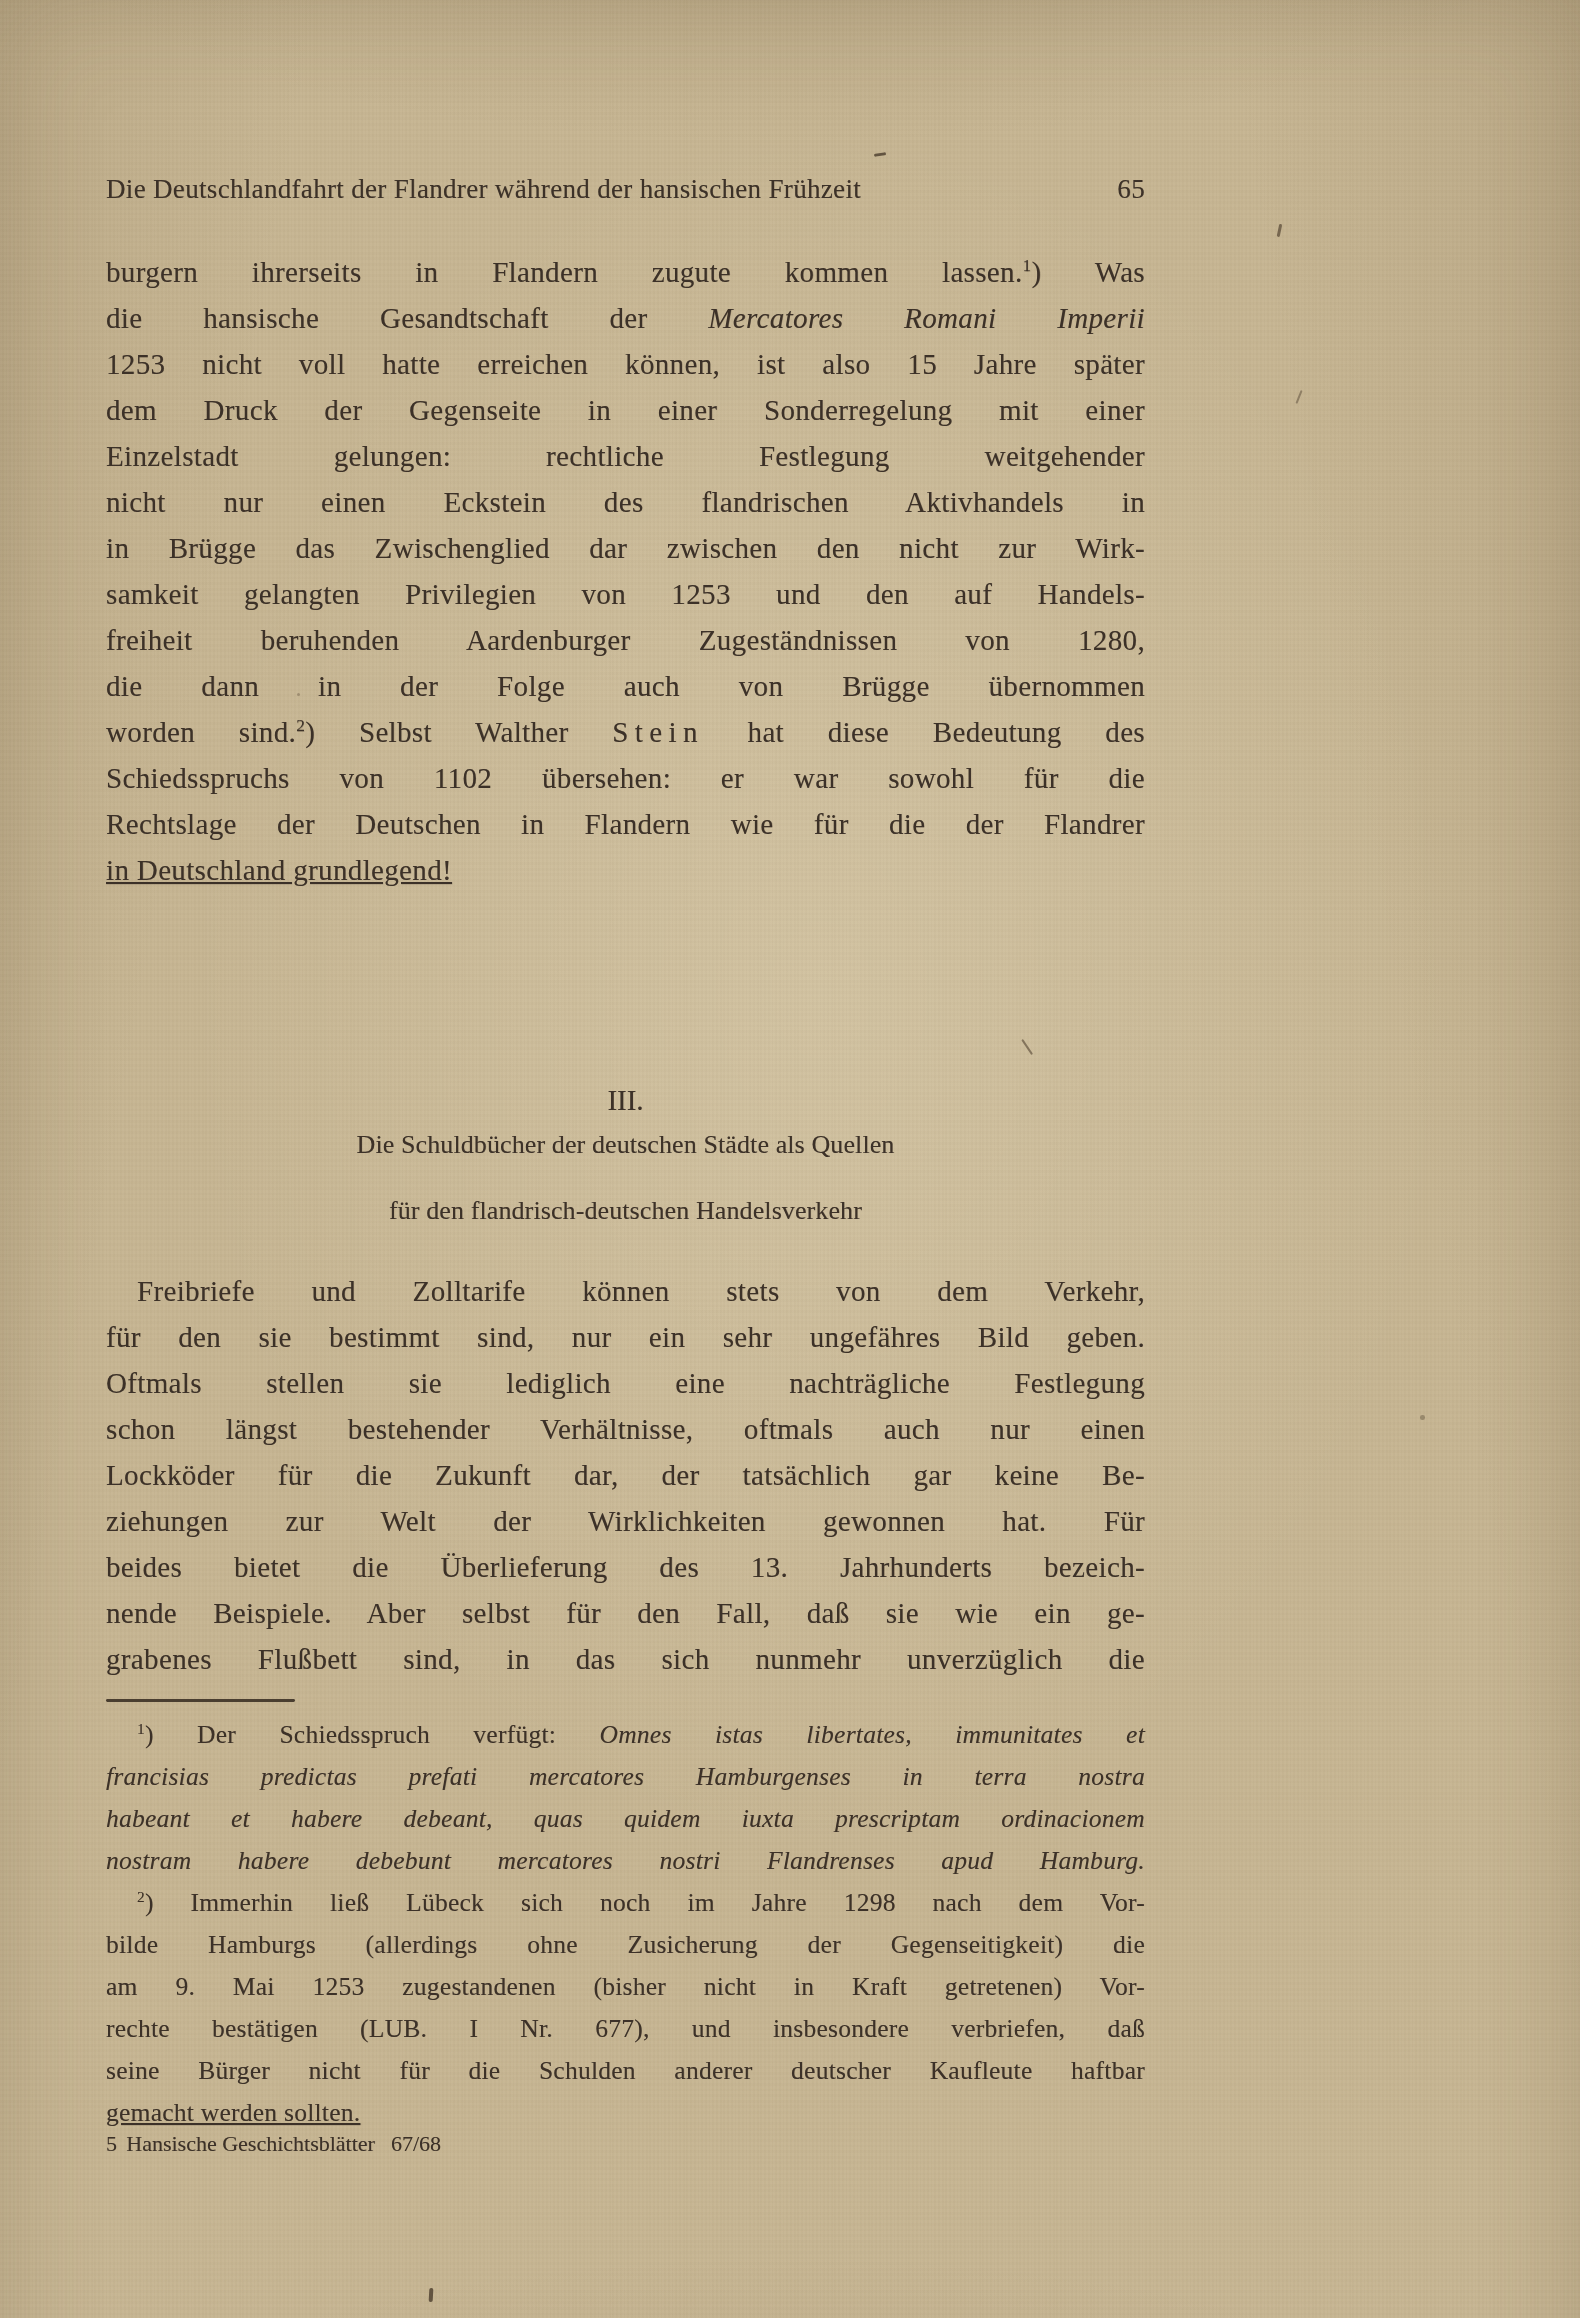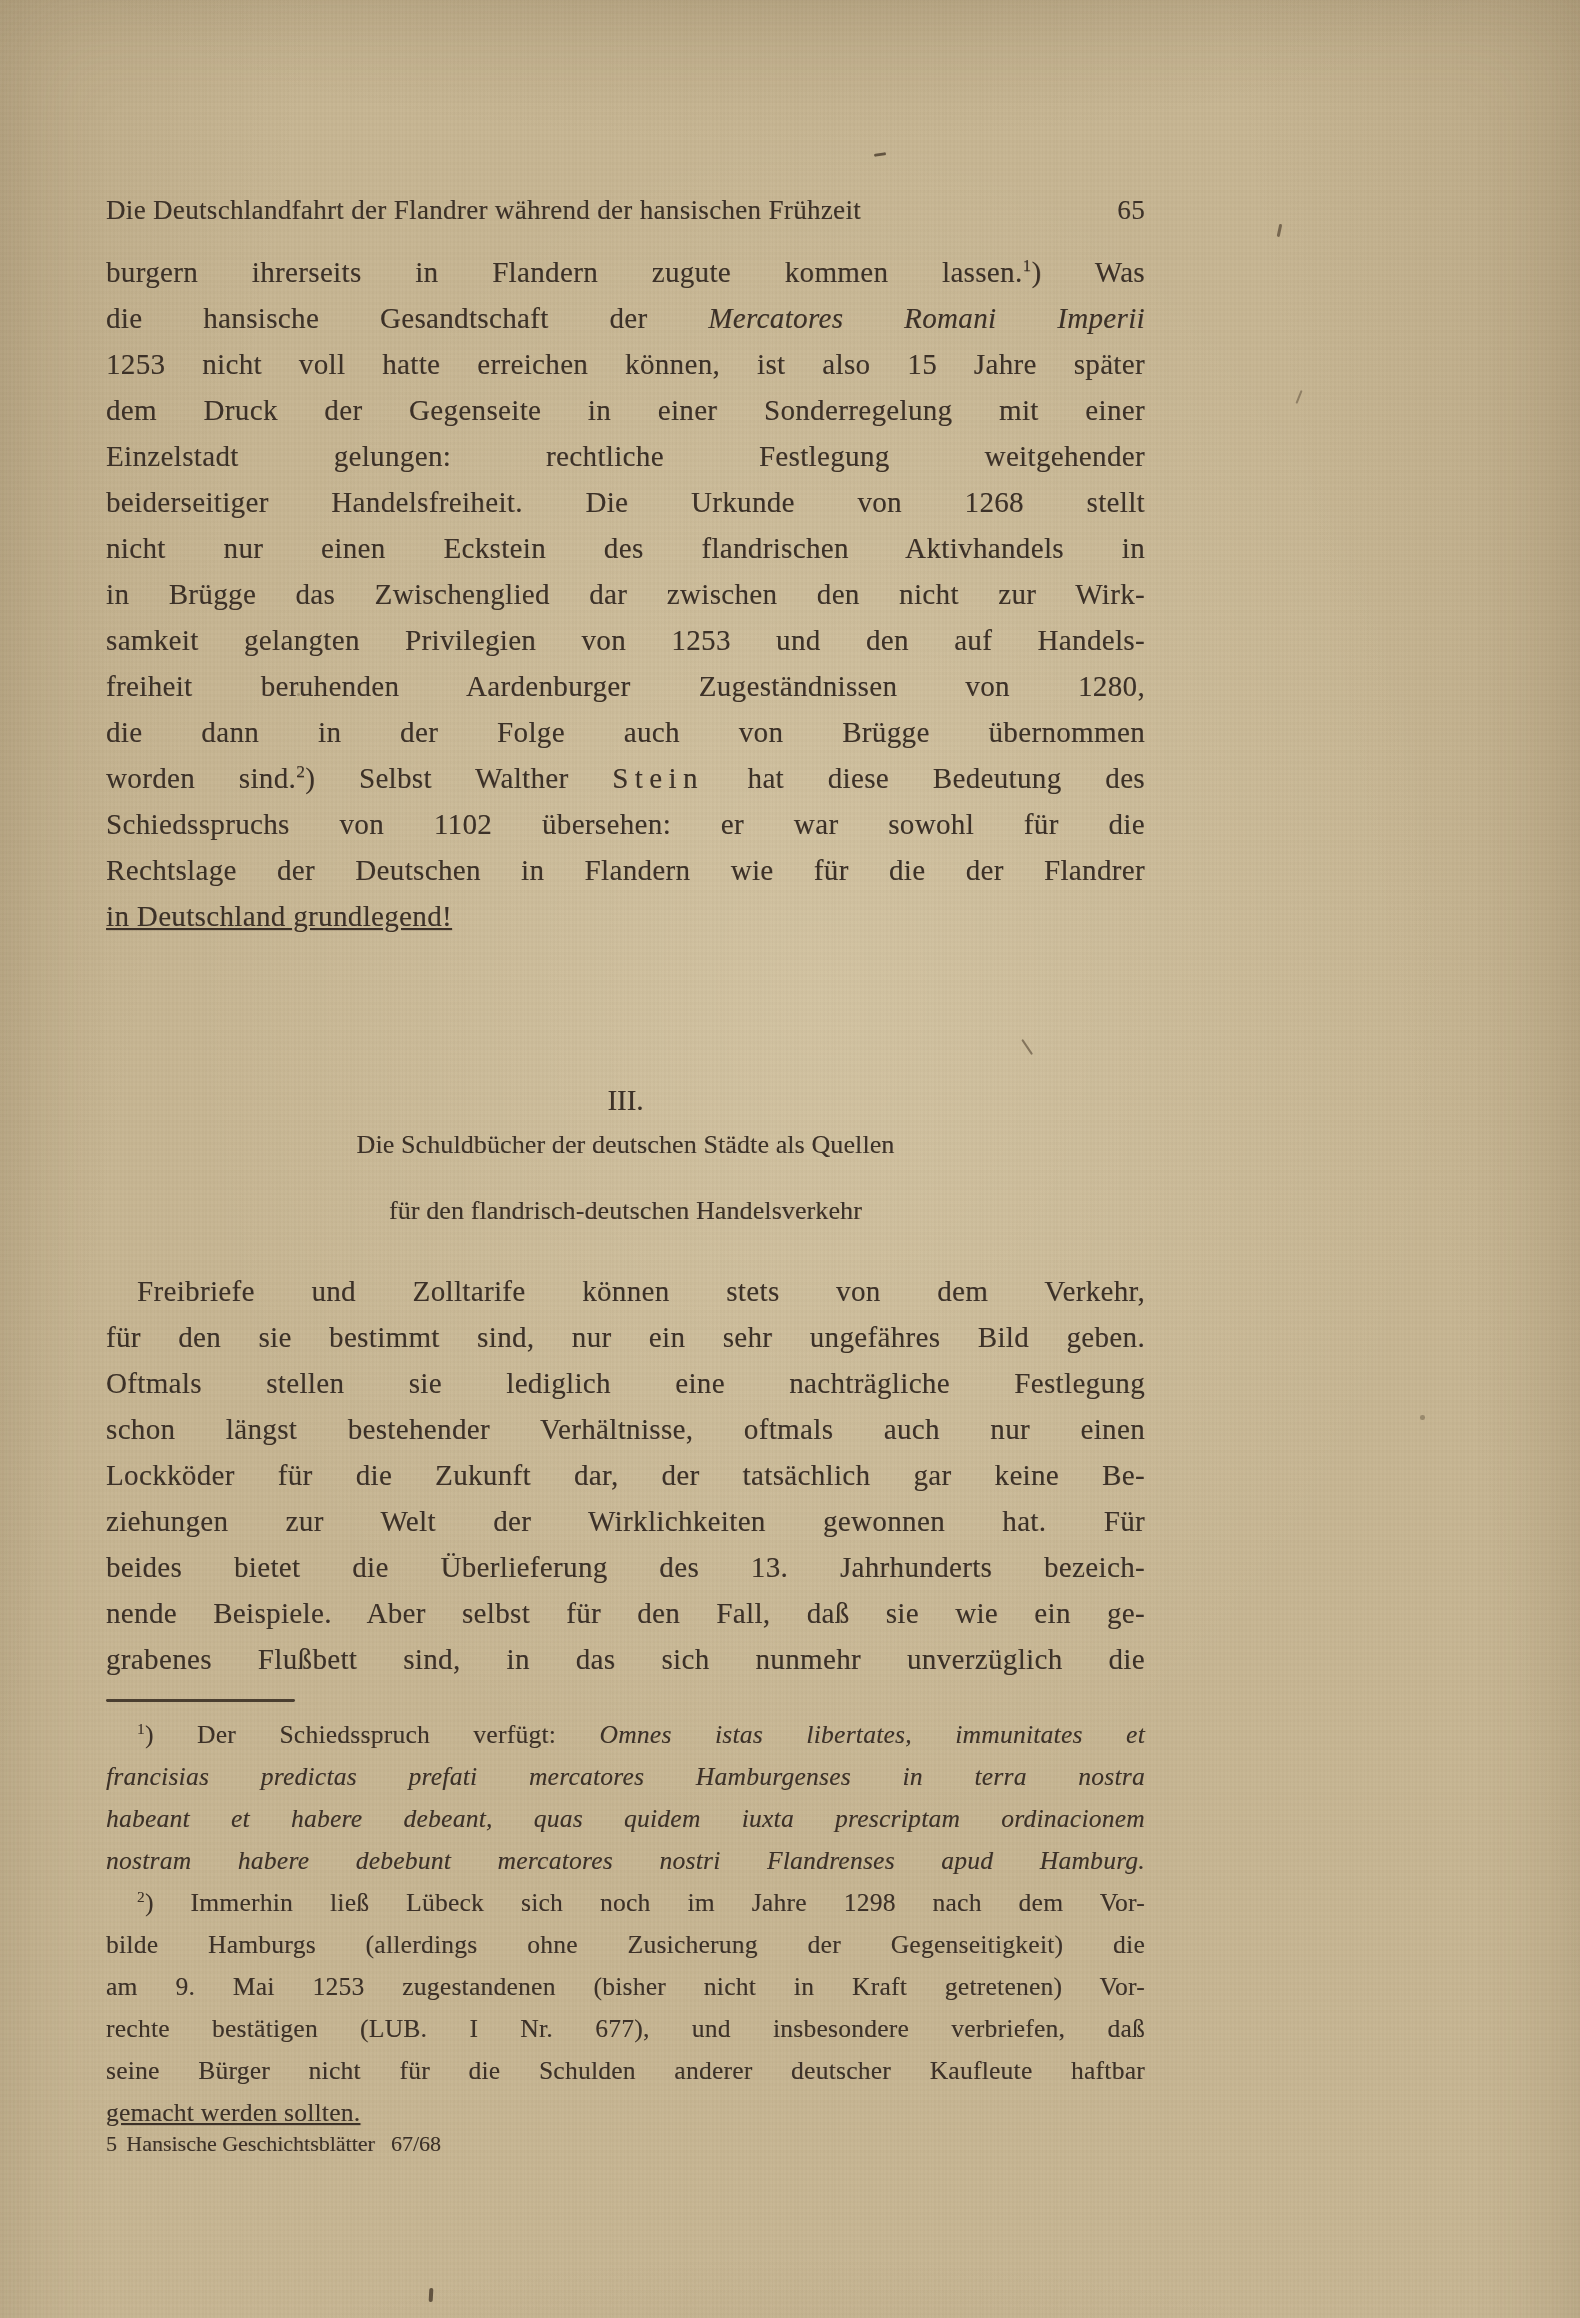--- a/index.html
+++ b/index.html
@@ -25,21 +25,21 @@
       repeating-linear-gradient(90deg, rgba(255,255,255,0.016) 0 1.9px, rgba(60,45,25,0.016) 1.9px 3.7px),
       repeating-linear-gradient(0deg, rgba(255,255,255,0.010) 0 2.8px, rgba(60,45,25,0.012) 2.8px 5.6px);
     pointer-events: none;
   }
   .block { position: absolute; left: 106px; width: 1039px; }
   .ink { text-shadow: 0.3px 0.4px 0.6px rgba(58,46,34,0.35); }
 
   .header-row {
     top: 171px;
     display: flex; justify-content: space-between; align-items: baseline;
-    font-size: 27px; line-height: 36px; letter-spacing: 0.012em; margin-top: 21px;
+    font-size: 27px; line-height: 36px; letter-spacing: 0.012em;
   }
   .para { font-size: 29px; line-height: 46px; letter-spacing: 0.012em; }
   .para1 { top: 249px; }
   .para2 { top: 1262px; margin-top: 6px; }
   .line { text-align: justify; text-align-last: justify; text-justify: inter-word; }
   .line.last { text-align-last: left; text-decoration: underline; }
   .line.indent { text-indent: 31px; }
   .sup { vertical-align: super; font-size: 60%; line-height: 0; }
   .it { font-style: italic; }
   .ls { letter-spacing: 0.22em; }
@@ -81,21 +81,20 @@
     <span>Die Deutschlandfahrt der Flandrer während der hansischen Frühzeit</span>
     <span>65</span>
   </div>
 
   <div class="block para para1 ink">
       <div class="line"><span>burgern ihrerseits in Flandern zugute kommen lassen.</span><span class="sup">1</span><span>) Was</span></div>
       <div class="line"><span>die hansische Gesandtschaft der </span><span class="it">Mercatores Romani Imperii</span></div>
       <div class="line"><span>1253 nicht voll hatte erreichen können, ist also 15 Jahre später</span></div>
       <div class="line"><span>dem Druck der Gegenseite in einer Sonderregelung mit einer</span></div>
       <div class="line"><span>Einzelstadt gelungen: rechtliche Festlegung weitgehender</span></div>
-      <div class="line"><span>beiderseitiger Handelsfreiheit. Die Urkunde von 1268 stellt</span></div>
       <div class="line"><span>nicht nur einen Eckstein des flandrischen Aktivhandels in</span></div>
       <div class="line"><span>in Brügge das Zwischenglied dar zwischen den nicht zur Wirk-</span></div>
       <div class="line"><span>samkeit gelangten Privilegien von 1253 und den auf Handels-</span></div>
       <div class="line"><span>freiheit beruhenden Aardenburger Zugeständnissen von 1280,</span></div>
       <div class="line"><span>die dann in der Folge auch von Brügge übernommen</span></div>
       <div class="line"><span>worden sind.</span><span class="sup">2</span><span>) Selbst Walther </span><span class="ls">Stein</span><span> hat diese Bedeutung des</span></div>
       <div class="line"><span>Schiedsspruchs von 1102 übersehen: er war sowohl für die</span></div>
       <div class="line"><span>Rechtslage der Deutschen in Flandern wie für die der Flandrer</span></div>
       <div class="line last"><span>in Deutschland grundlegend!</span></div>
     </div>

